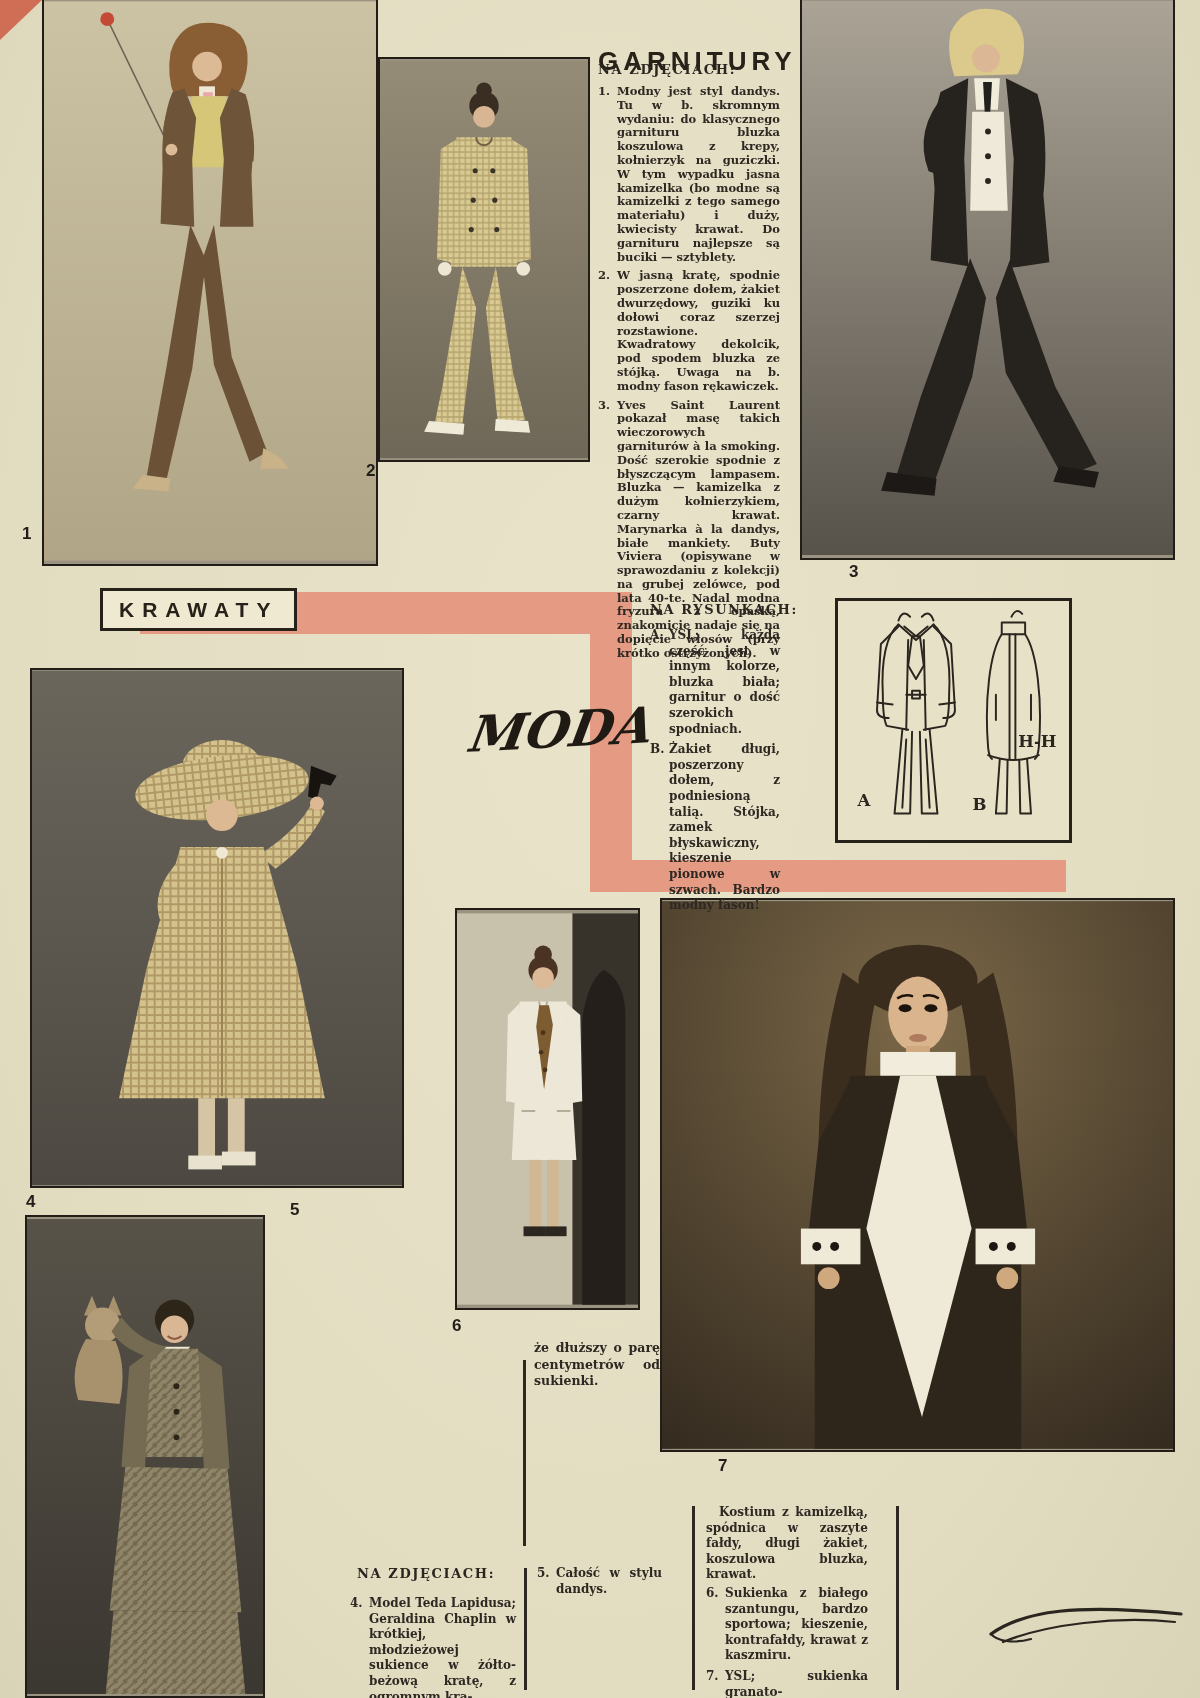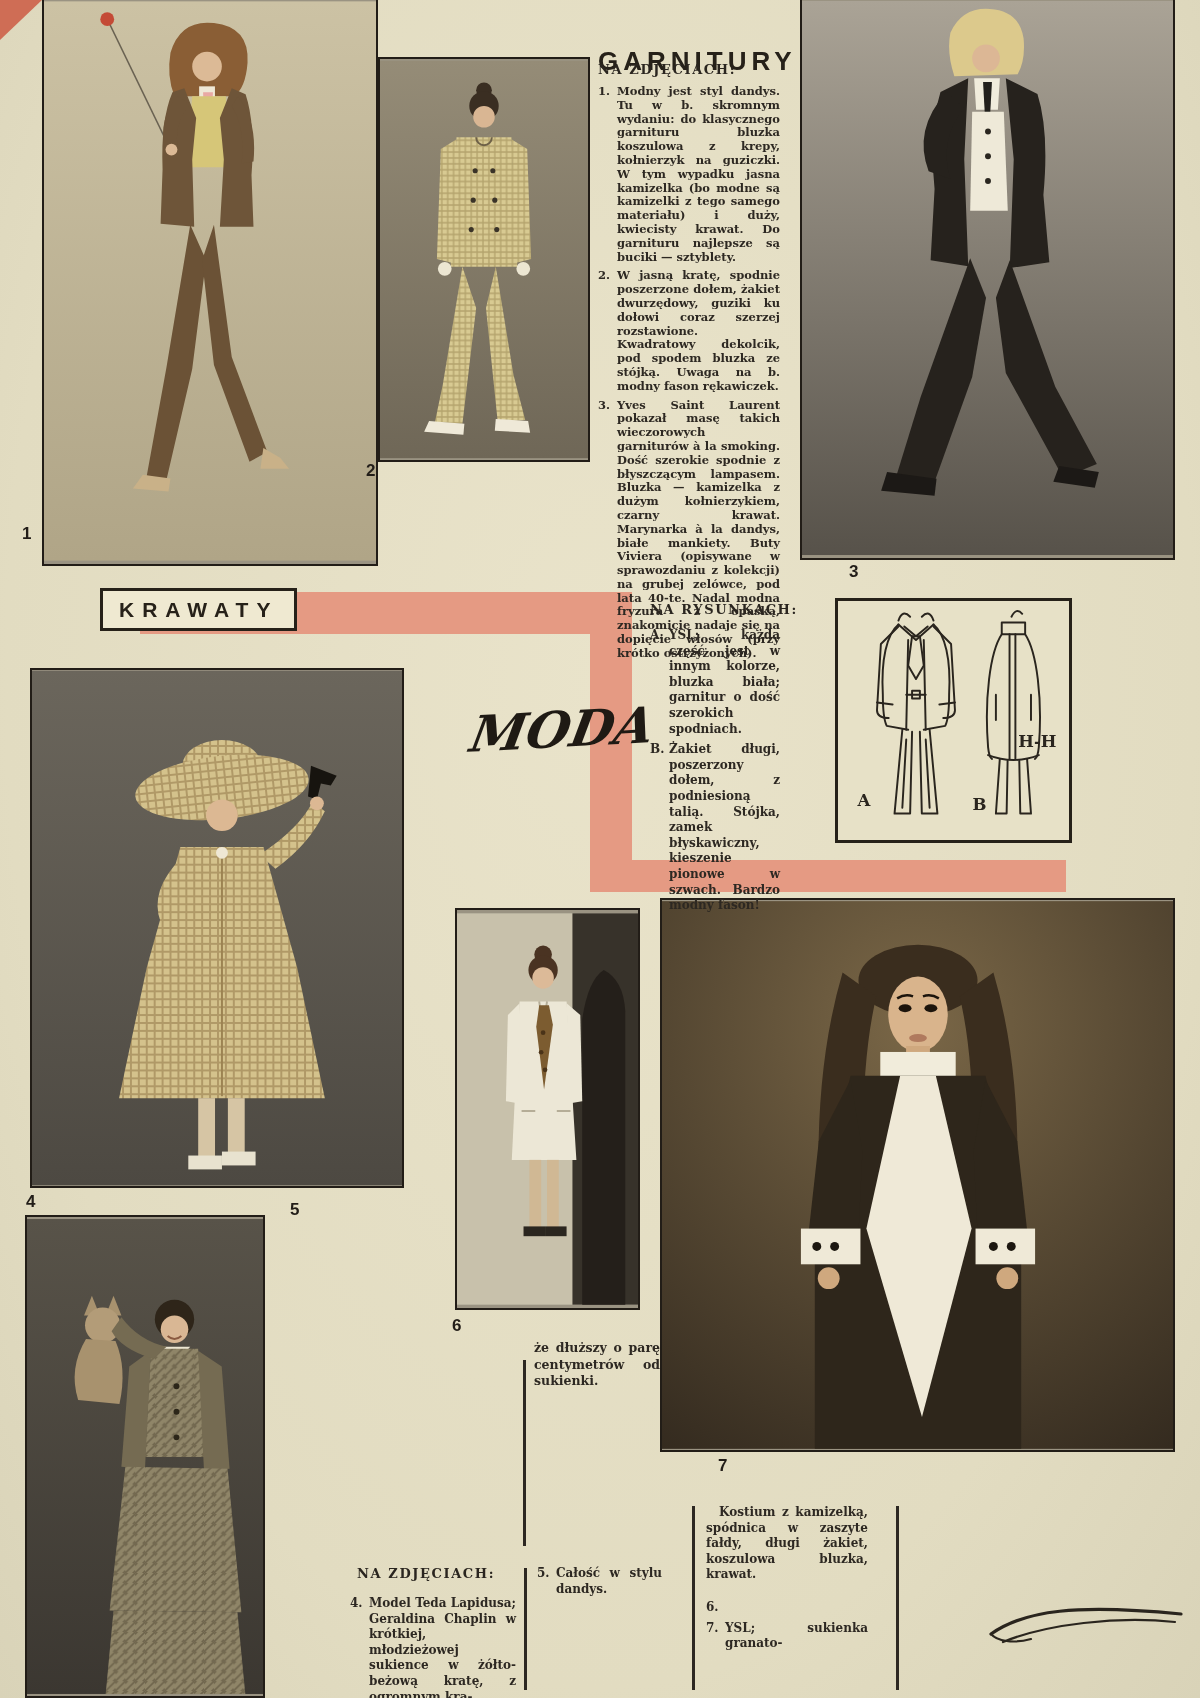--- a/index.html
+++ b/index.html
@@ -346,23 +346,24 @@
   </div>
   <div class="abs vrule" style="left:524px;top:1568px;height:122px;"></div>
   <div class="abs colB" style="left:537px;top:1566px;width:125px;">
     <div class="li">
       <span class="num">5.</span>
       <span class="txt">Całość w stylu dandys.</span>
     </div>
   </div>
   <div class="abs vrule" style="left:692px;top:1506px;height:184px;"></div>
   <div class="abs colB" style="left:706px;top:1505px;width:162px;">
-    <div class="indent" style="margin-bottom:17px;">Kostium z kamizelką, spódnica w zaszyte fałdy, długi żakiet, koszulowa bluzka, krawat.</div>
+    <div class="indent" style="margin-bottom:3px;">Kostium z kamizelką, spódnica w zaszyte fałdy, długi żakiet, koszulowa bluzka, krawat.</div>
     <div class="li">
       <span class="num">6.</span>
+      <span class="txt">Sukienka z białego szantungu, bardzo sportowa; kieszenie, kontrafałdy, krawat z kaszmiru.</span>
     </div>
     <div class="li">
       <span class="num">7.</span>
       <span class="txt">YSL; sukienka granato-</span>
     </div>
   </div>
   <div class="abs vrule" style="left:896px;top:1506px;height:184px;"></div>
 
   <div class="abs flourish" style="left:985px;top:1600px;width:205px;height:52px;">
     <svg viewBox="0 0 205 52" style="width:100%;height:100%;display:block;">

